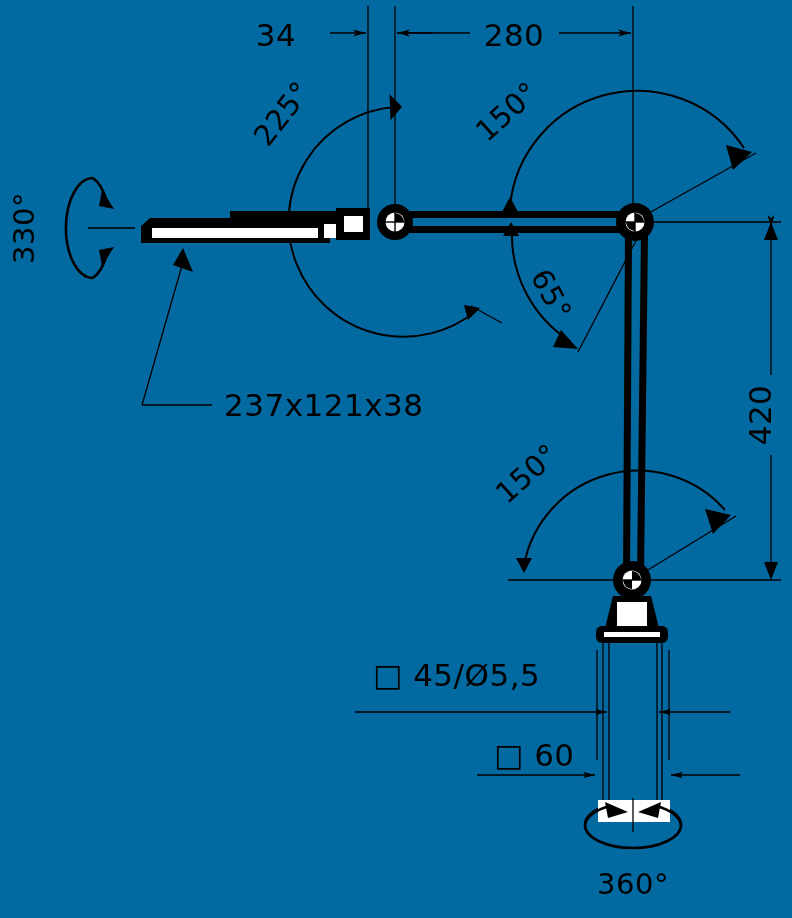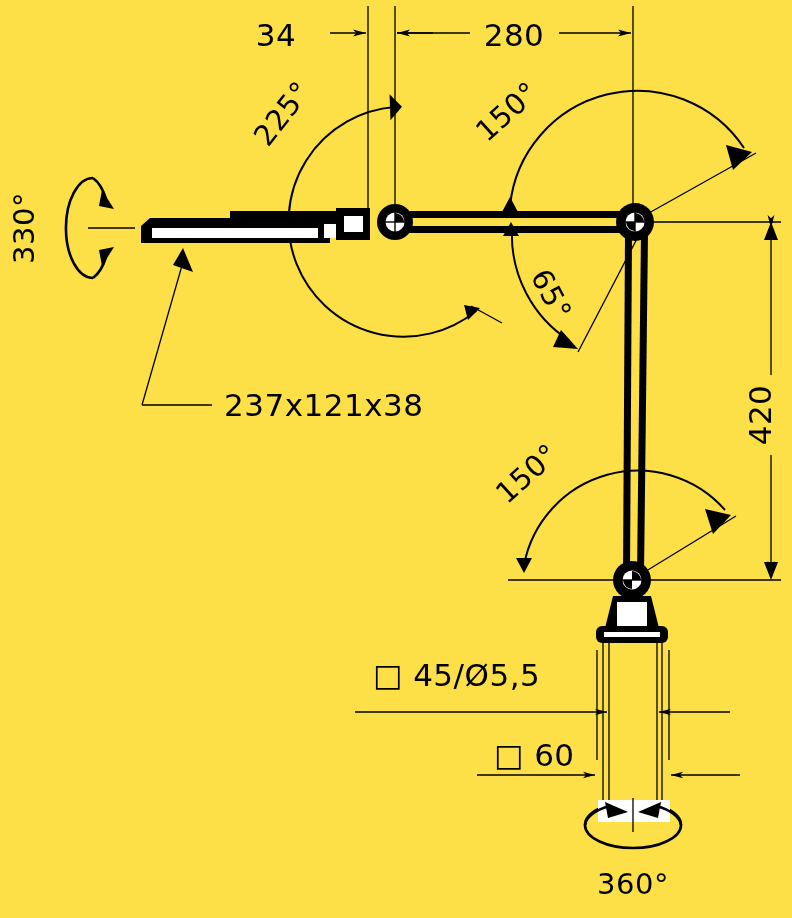--- a/index.html
+++ b/index.html
@@ -7,21 +7,21 @@
     padding: 0;
     background: #ffffff;
   }
   body {
     font-family: "DejaVu Sans", sans-serif;
   }
   #sheet {
     position: relative;
     width: 792px;
     height: 918px;
-    background: #fde047;
+    background: #0369a1;
     overflow: hidden;
     text-decoration: underline;
   }
   svg#drawing {
     display: block;
     width: 792px;
     height: 918px;
   }
   text {
     font-family: "DejaVu Sans", sans-serif;

